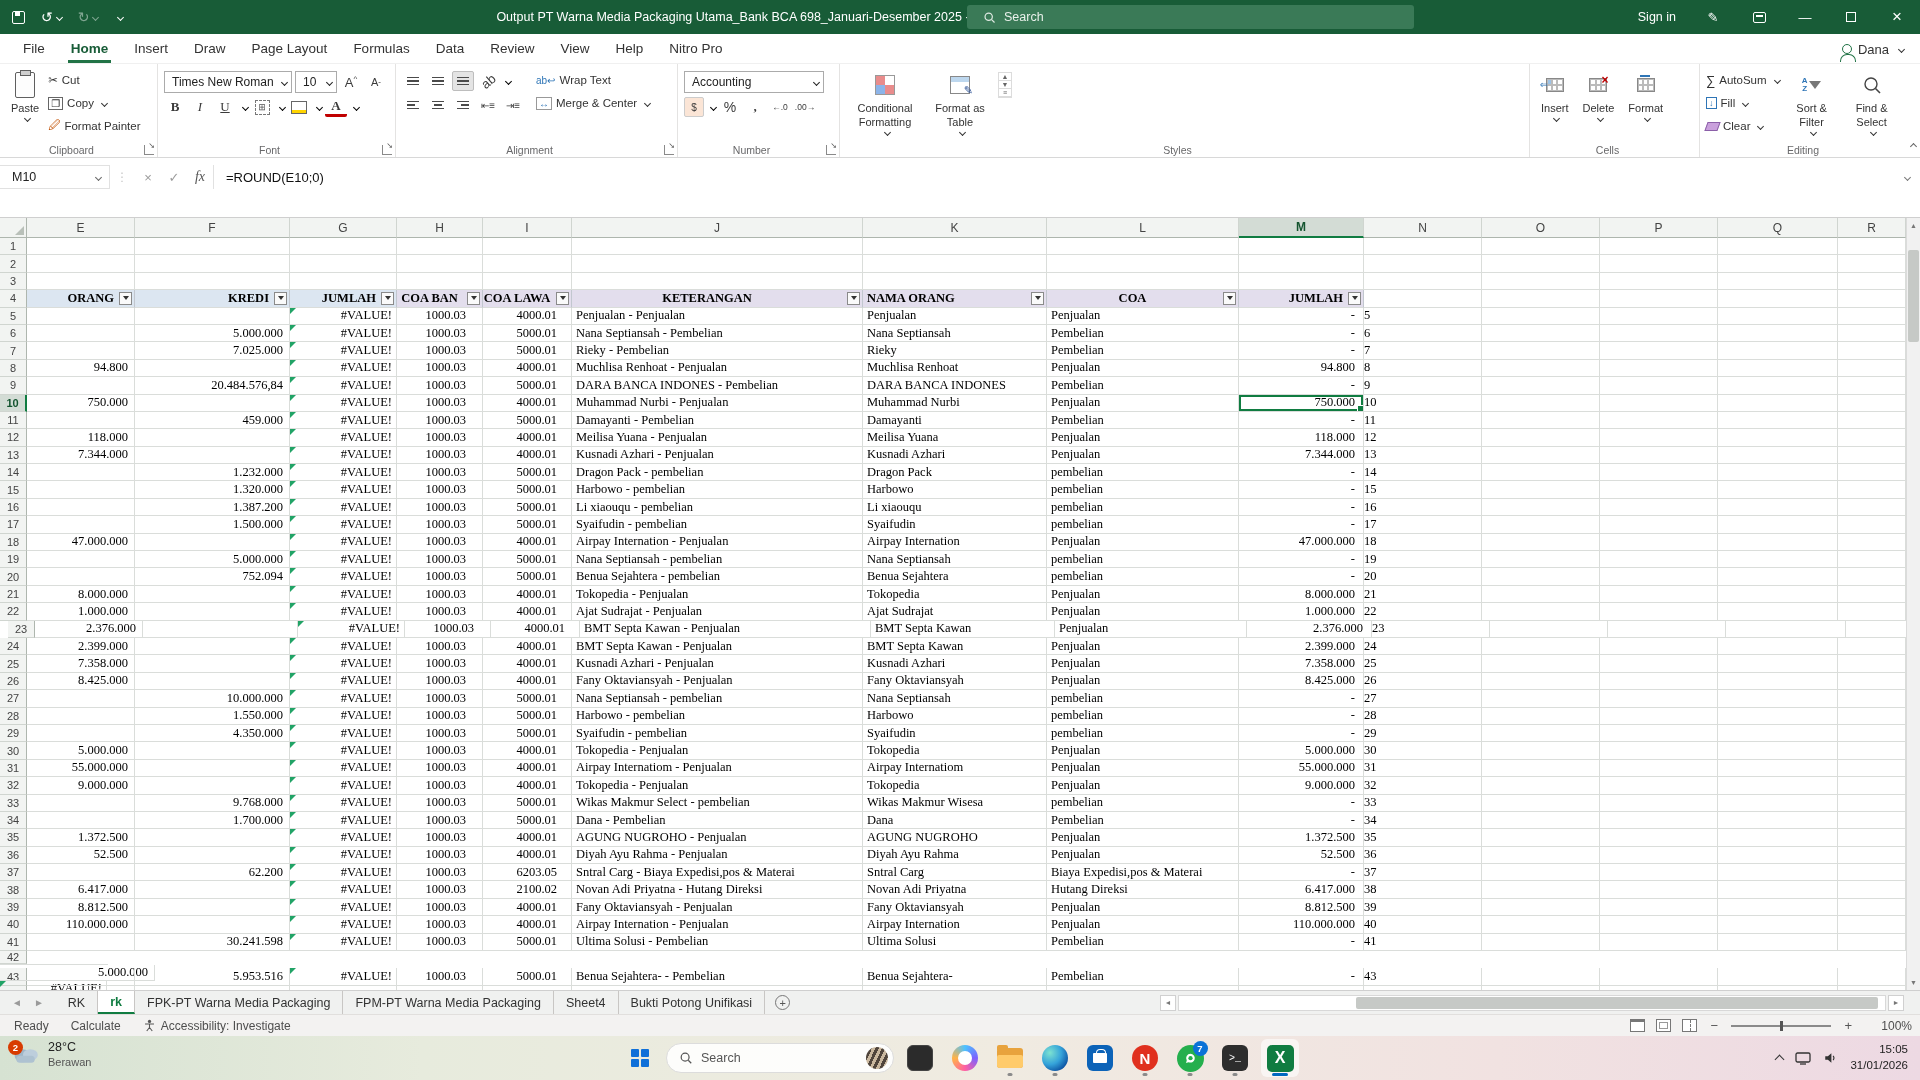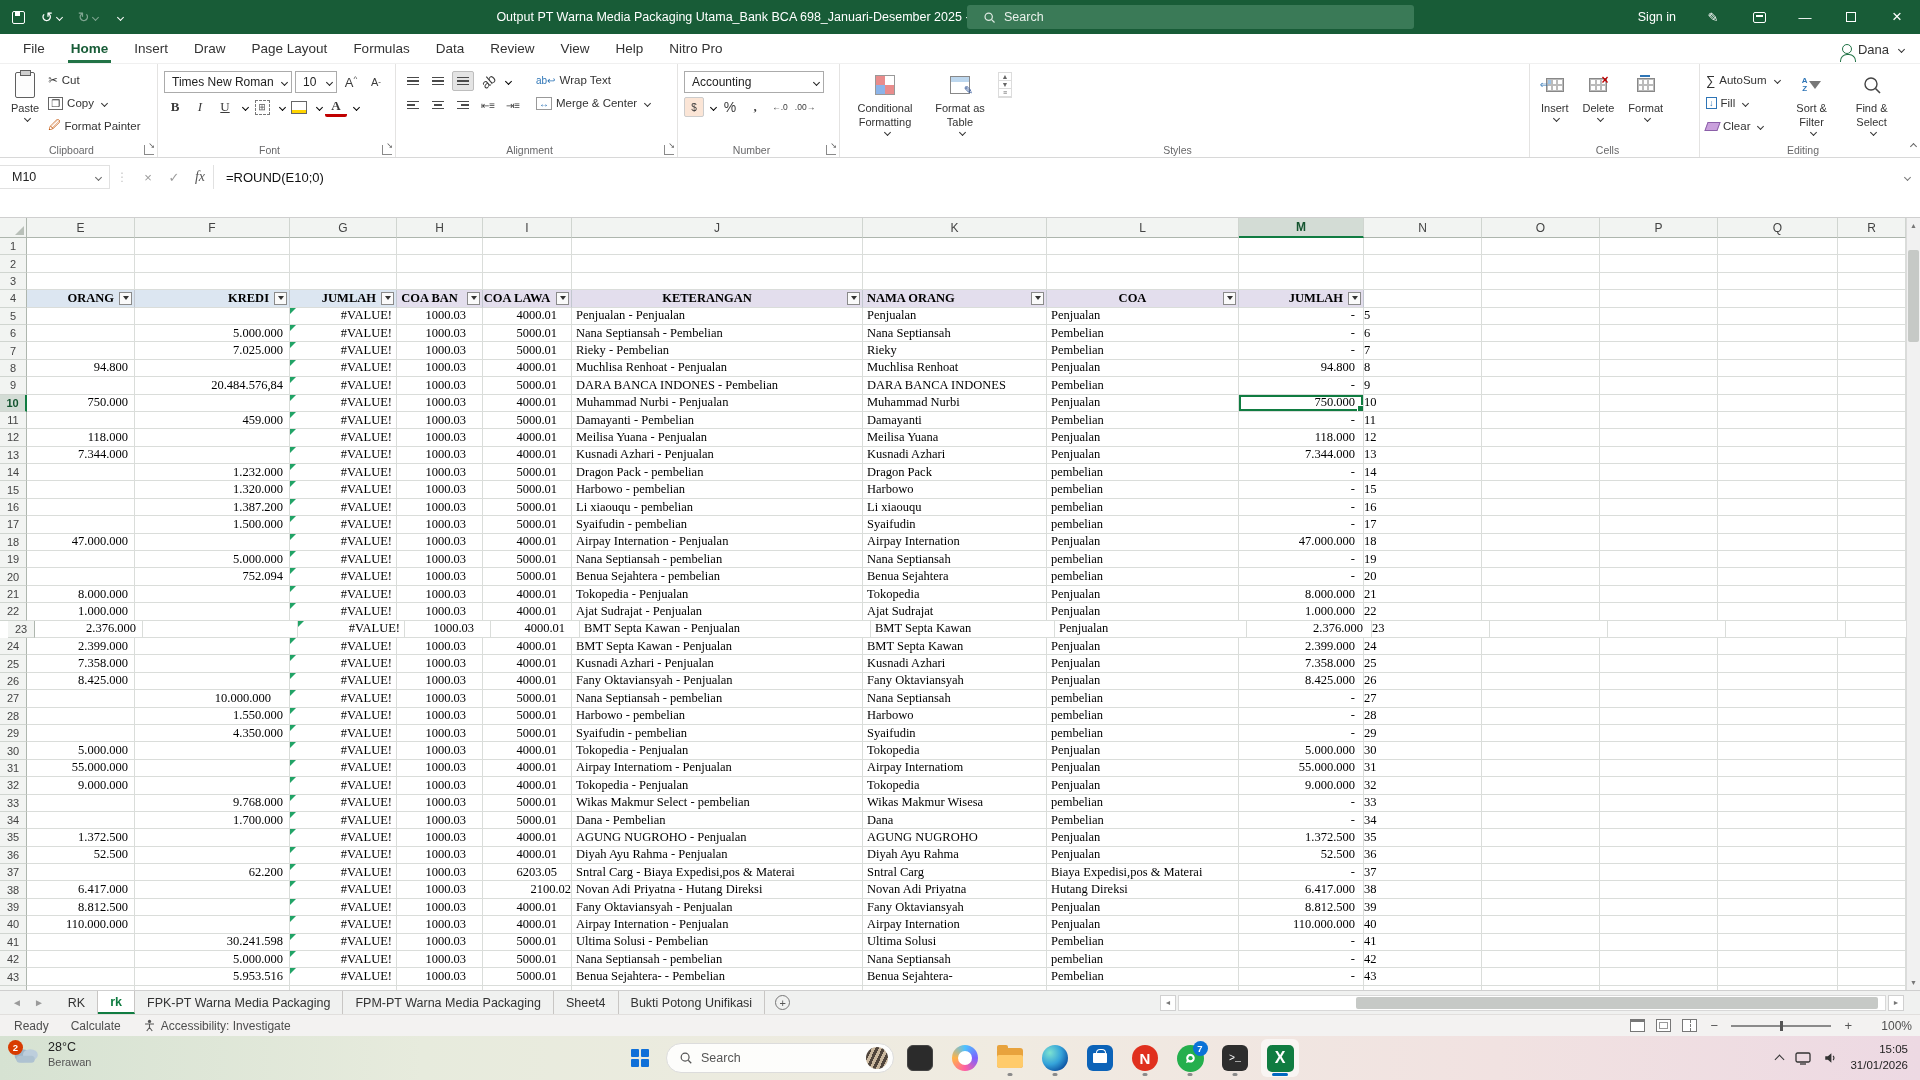--- a/index.html
+++ b/index.html
@@ -1022,21 +1022,21 @@
         <div class="cell ar" style="width: 125px; padding-right: 8px;">8.425.000</div>
         <div class="cell" style="width: 118px;">26</div>
         <div class="cell" style="width: 118px;"></div>
         <div class="cell" style="width: 118px;"></div>
         <div class="cell" style="width: 120px;"></div>
         <div class="cell" style="width: 68px;"></div>
       </div>
       <div class="grow" style="height: 17.4px;">
         <div class="rn">27</div>
         <div class="cell ar" style="width: 108px; padding-right: 6px;"></div>
-        <div class="cell ar" style="width: 155px; padding-right: 18px;">10.000.000</div>
+        <div class="cell ar" style="width: 155px; padding-right: 6px;">10.000.000</div>
         <div class="cell ar err" style="width: 107px; padding-right: 4px;">#VALUE!</div>
         <div class="cell ar" style="width: 86px; padding-right: 16px;">1000.03</div>
         <div class="cell ar" style="width: 89px; padding-right: 14px;">5000.01</div>
         <div class="cell al" style="width: 291px;">Nana Septiansah - pembelian</div>
         <div class="cell al" style="width: 184px;">Nana Septiansah</div>
         <div class="cell al" style="width: 192px;">pembelian</div>
         <div class="cell ar" style="width: 125px; padding-right: 8px;">-</div>
         <div class="cell" style="width: 118px;">27</div>
         <div class="cell" style="width: 118px;"></div>
         <div class="cell" style="width: 118px;"></div>
@@ -1212,21 +1212,21 @@
         <div class="cell" style="width: 118px;"></div>
         <div class="cell" style="width: 120px;"></div>
         <div class="cell" style="width: 68px;"></div>
       </div>
       <div class="grow" style="height: 17.4px;">
         <div class="rn">38</div>
         <div class="cell ar" style="width: 108px; padding-right: 6px;">6.417.000</div>
         <div class="cell ar" style="width: 155px; padding-right: 6px;"></div>
         <div class="cell ar err" style="width: 107px; padding-right: 4px;">#VALUE!</div>
         <div class="cell ar" style="width: 86px; padding-right: 16px;">1000.03</div>
-        <div class="cell ar" style="width: 89px;  text-align: center;">2100.02</div>
+        <div class="cell ar" style="width: 89px; padding-right: 14px; text-align: center;">2100.02</div>
         <div class="cell al" style="width: 291px;">Novan Adi Priyatna - Hutang Direksi</div>
         <div class="cell al" style="width: 184px;">Novan Adi Priyatna</div>
         <div class="cell al" style="width: 192px;">Hutang Direksi</div>
         <div class="cell ar" style="width: 125px; padding-right: 8px;">6.417.000</div>
         <div class="cell" style="width: 118px;">38</div>
         <div class="cell" style="width: 118px;"></div>
         <div class="cell" style="width: 118px;"></div>
         <div class="cell" style="width: 120px;"></div>
         <div class="cell" style="width: 68px;"></div>
       </div>
@@ -1274,21 +1274,21 @@
         <div class="cell al" style="width: 291px;">Ultima Solusi - Pembelian</div>
         <div class="cell al" style="width: 184px;">Ultima Solusi</div>
         <div class="cell al" style="width: 192px;">Pembelian</div>
         <div class="cell ar" style="width: 125px; padding-right: 8px;">-</div>
         <div class="cell" style="width: 118px;">41</div>
         <div class="cell" style="width: 118px;"></div>
         <div class="cell" style="width: 118px;"></div>
         <div class="cell" style="width: 120px;"></div>
         <div class="cell" style="width: 68px;"></div>
       </div>
-      <div class="grow" style="height: 17.4px;">
+      <div class="grow" style="height: 17.4px; flex-direction: column;">
         <div class="rn">42</div>
         <div class="cell ar" style="width: 108px; padding-right: 6px;"></div>
         <div class="cell ar" style="width: 155px; padding-right: 6px;">5.000.000</div>
         <div class="cell ar err" style="width: 107px; padding-right: 4px;">#VALUE!</div>
         <div class="cell ar" style="width: 86px; padding-right: 16px;">1000.03</div>
         <div class="cell ar" style="width: 89px; padding-right: 14px;">5000.01</div>
         <div class="cell al" style="width: 291px;">Nana Septiansah - pembelian</div>
         <div class="cell al" style="width: 184px;">Nana Septiansah</div>
         <div class="cell al" style="width: 192px;">pembelian</div>
         <div class="cell ar" style="width: 125px; padding-right: 8px;">-</div>

